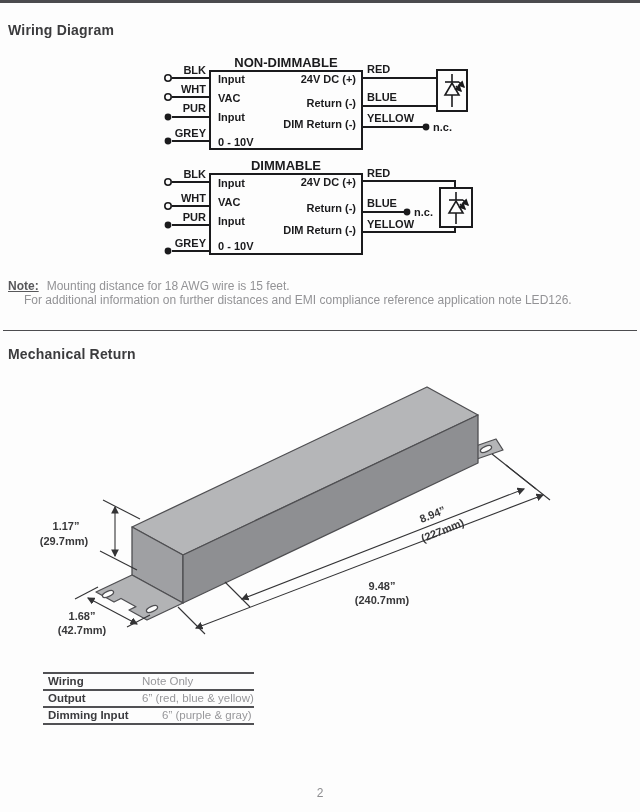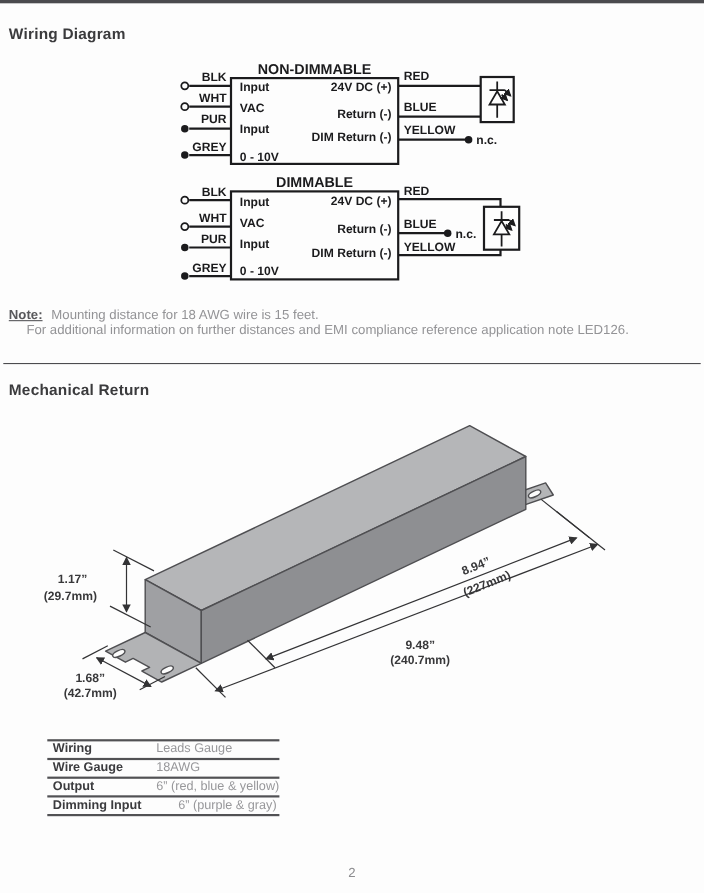--- a/index.html
+++ b/index.html
@@ -231,25 +231,21 @@
     <line class="dimline" x1="506" y1="465" x2="550" y2="500"></line>
     <line class="dimline" x1="196" y1="628" x2="543" y2="495" marker-start="url(#dimarr)" marker-end="url(#dimarr)"></line>
     <text class="dim-label" x="382" y="590" text-anchor="middle">9.48”</text>
     <text class="dim-label" x="382" y="604" text-anchor="middle">(240.7mm)</text>
   </g>
 </svg>
 
 <div class="spec-table">
   <div class="spec-row">
     <div class="spec-label">Wiring</div>
-    <div class="spec-value">Leads Gauge</div>
-  </div>
-  <div class="spec-row">
-    <div class="spec-label">Wire Gauge</div>
-    <div class="spec-value">18AWG</div>
+    <div class="spec-value">Note Only</div>
   </div>
   <div class="spec-row">
     <div class="spec-label">Output</div>
     <div class="spec-value">6” (red, blue &amp; yellow)</div>
   </div>
   <div class="spec-row">
     <div class="spec-label">Dimming Input</div>
     <div class="spec-value">6” (purple &amp; gray)</div>
   </div>
 </div>

